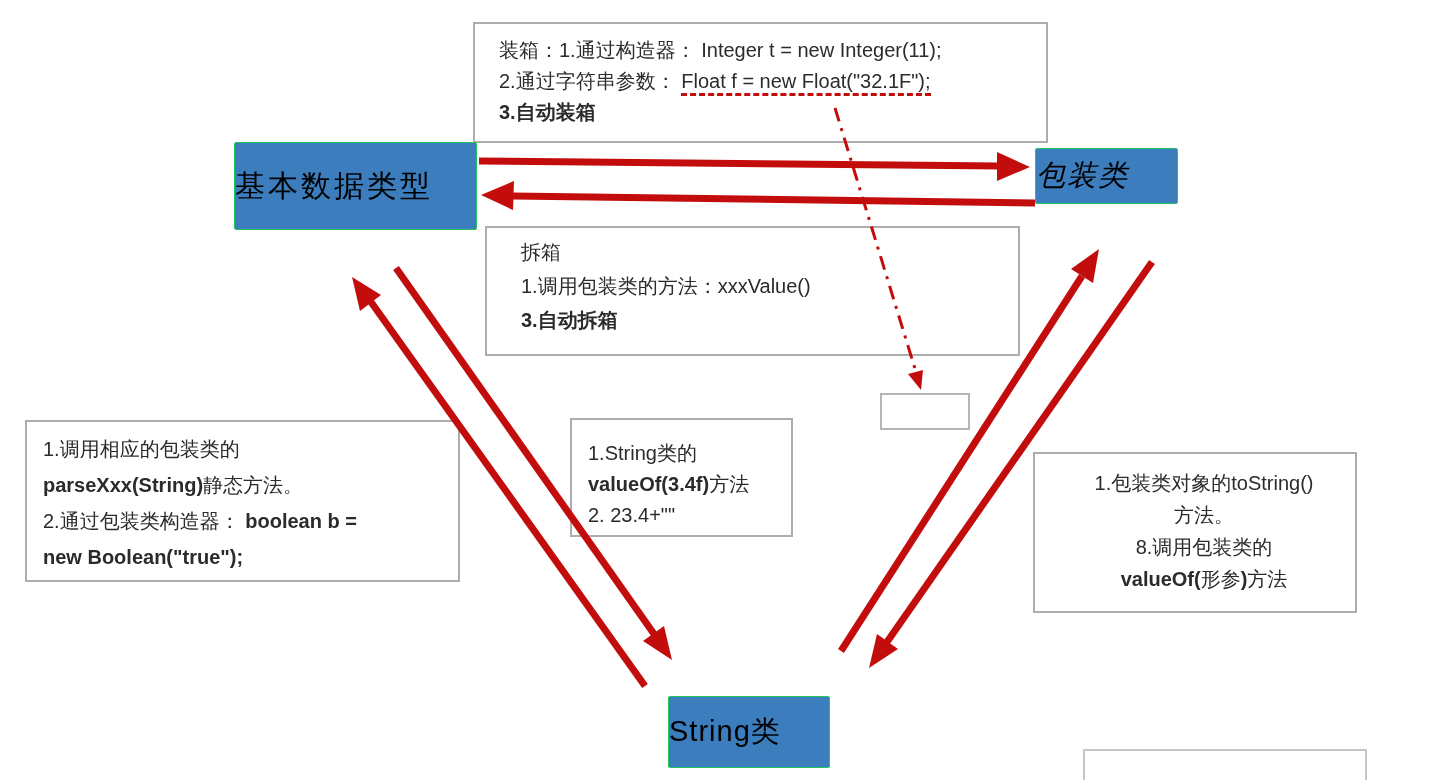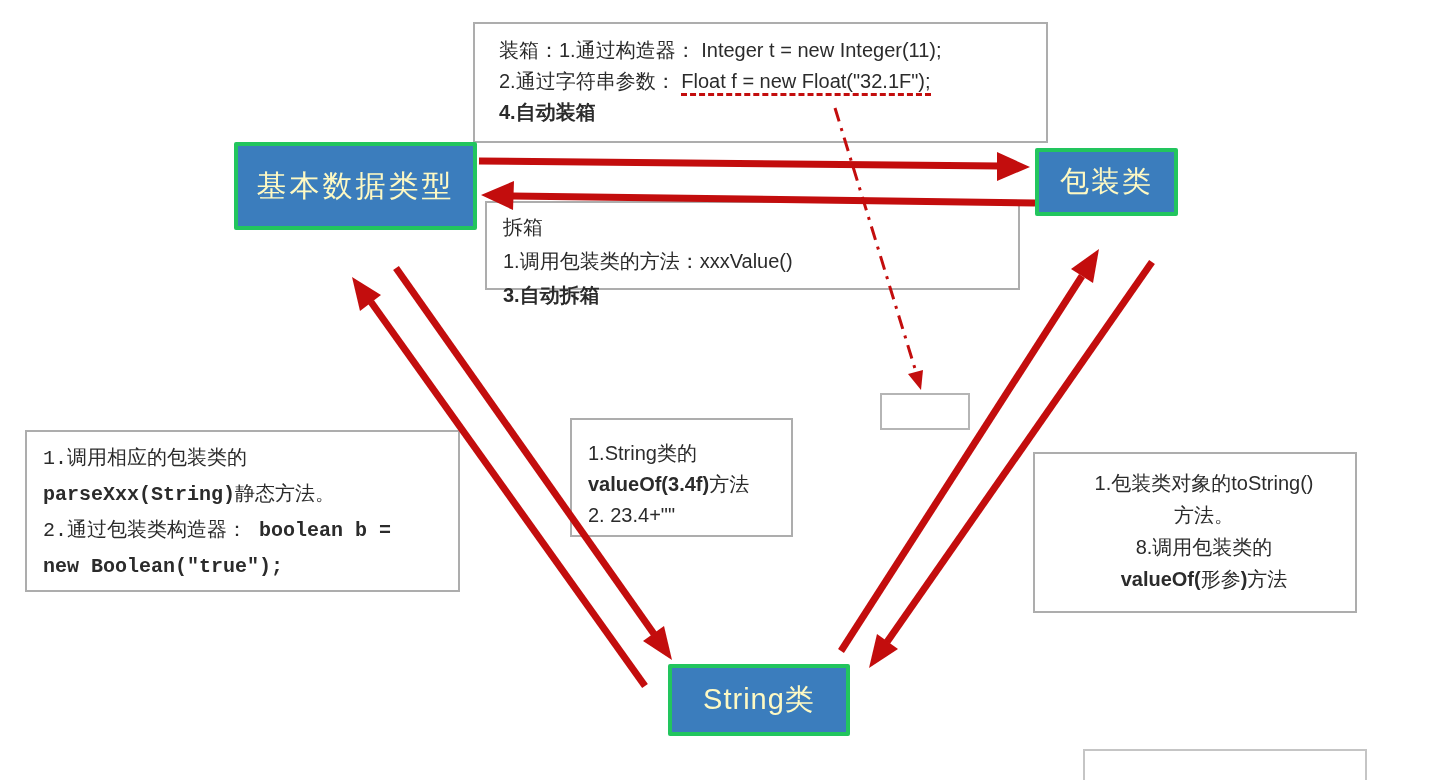--- a/index.html
+++ b/index.html
@@ -10,45 +10,45 @@
     color:#2b2b2b;
   }
   .note{
     position:absolute;background:#ffffff;border:2px solid #adadad;
     font-size:20px;color:#2b2b2b;box-sizing:border-box;
   }
   .note .ln{white-space:nowrap;}
   .b{font-weight:bold;}
   .u-dashdot{border-bottom:3px dashed #c30d0d;padding-bottom:1px;}
   .node{
-    position:absolute;background:#3b7dbd;border:4px solid #22c55e;
-    color:#fef9c3;display:flex;align-items:center;justify-content:center;
+    position:absolute;background:#3b7dbd;border:1px solid #22c55e;
+    color:#000000;display:flex;align-items:center;
     box-sizing:border-box;border-radius:2px;
   }
   #note-boxing{left:473px;top:22px;width:575px;height:121px;padding:11px 0 0 24px;line-height:31px;}
   #node-primitive{left:234px;top:142px;width:243px;height:88px;font-size:30px;letter-spacing:3px;}
-  #node-wrapper{left:1035px;top:148px;width:143px;height:68px;font-size:29px;letter-spacing:2px;}
-  #note-unboxing{left:485px;top:201px;width:535px;height:89px;padding:7px 0 0 16px;line-height:34px;}
-  #note-parse{left:25px;top:430px;width:435px;height:162px;padding:9px 0 16px 16px;line-height:36px;font-family:Liberation Mono, monospace;}
+  #node-wrapper{left:1035px;top:148px;width:143px;height:56px;font-size:29px;letter-spacing:2px;font-style:italic;}
+  #note-unboxing{left:485px;top:226px;width:535px;height:130px;padding:7px 0 0 34px;line-height:34px;}
+  #note-parse{left:25px;top:420px;width:435px;height:162px;padding:9px 0 16px 16px;line-height:36px;}
   #note-valueof{left:570px;top:418px;width:223px;height:119px;padding:18px 0 0 16px;line-height:31px;}
   #note-tostring{left:1033px;top:452px;width:324px;height:161px;padding:13px 0 0 18px;line-height:32px;text-align:center;}
-  #node-string{left:668px;top:664px;width:182px;height:72px;font-size:29px;letter-spacing:1px;}
+  #node-string{left:668px;top:696px;width:162px;height:72px;font-size:29px;letter-spacing:1px;}
   #small-box{position:absolute;left:880px;top:393px;width:90px;height:37px;background:#fff;border:2px solid #b5b5b5;box-sizing:border-box;}
   #partial-box{position:absolute;left:1083px;top:749px;width:284px;height:60px;background:#fff;border:2px solid #c5c5c5;box-sizing:border-box;}
   #arrow-layer{position:absolute;left:0;top:0;pointer-events:none;}
 </style>
 </head>
 <body>
 
 <div id="canvas">
 
   <div id="note-boxing" class="note">
       <div class="ln"><span>装箱：1.通过构造器：  Integer t = new Integer(11);</span></div>
       <div class="ln"><span>2.通过字符串参数： </span><span class="u-dashdot">Float f = new Float("32.1F");</span></div>
-      <div class="ln"><span class="b">4.自动装箱</span></div>
+      <div class="ln"><span class="b">3.自动装箱</span></div>
     </div>
 
   <div id="node-primitive" class="node">
     <span>基本数据类型</span>
   </div>
   <div id="node-wrapper" class="node">
     <span>包装类</span>
   </div>
   <div id="node-string" class="node">
     <span>String类</span>

